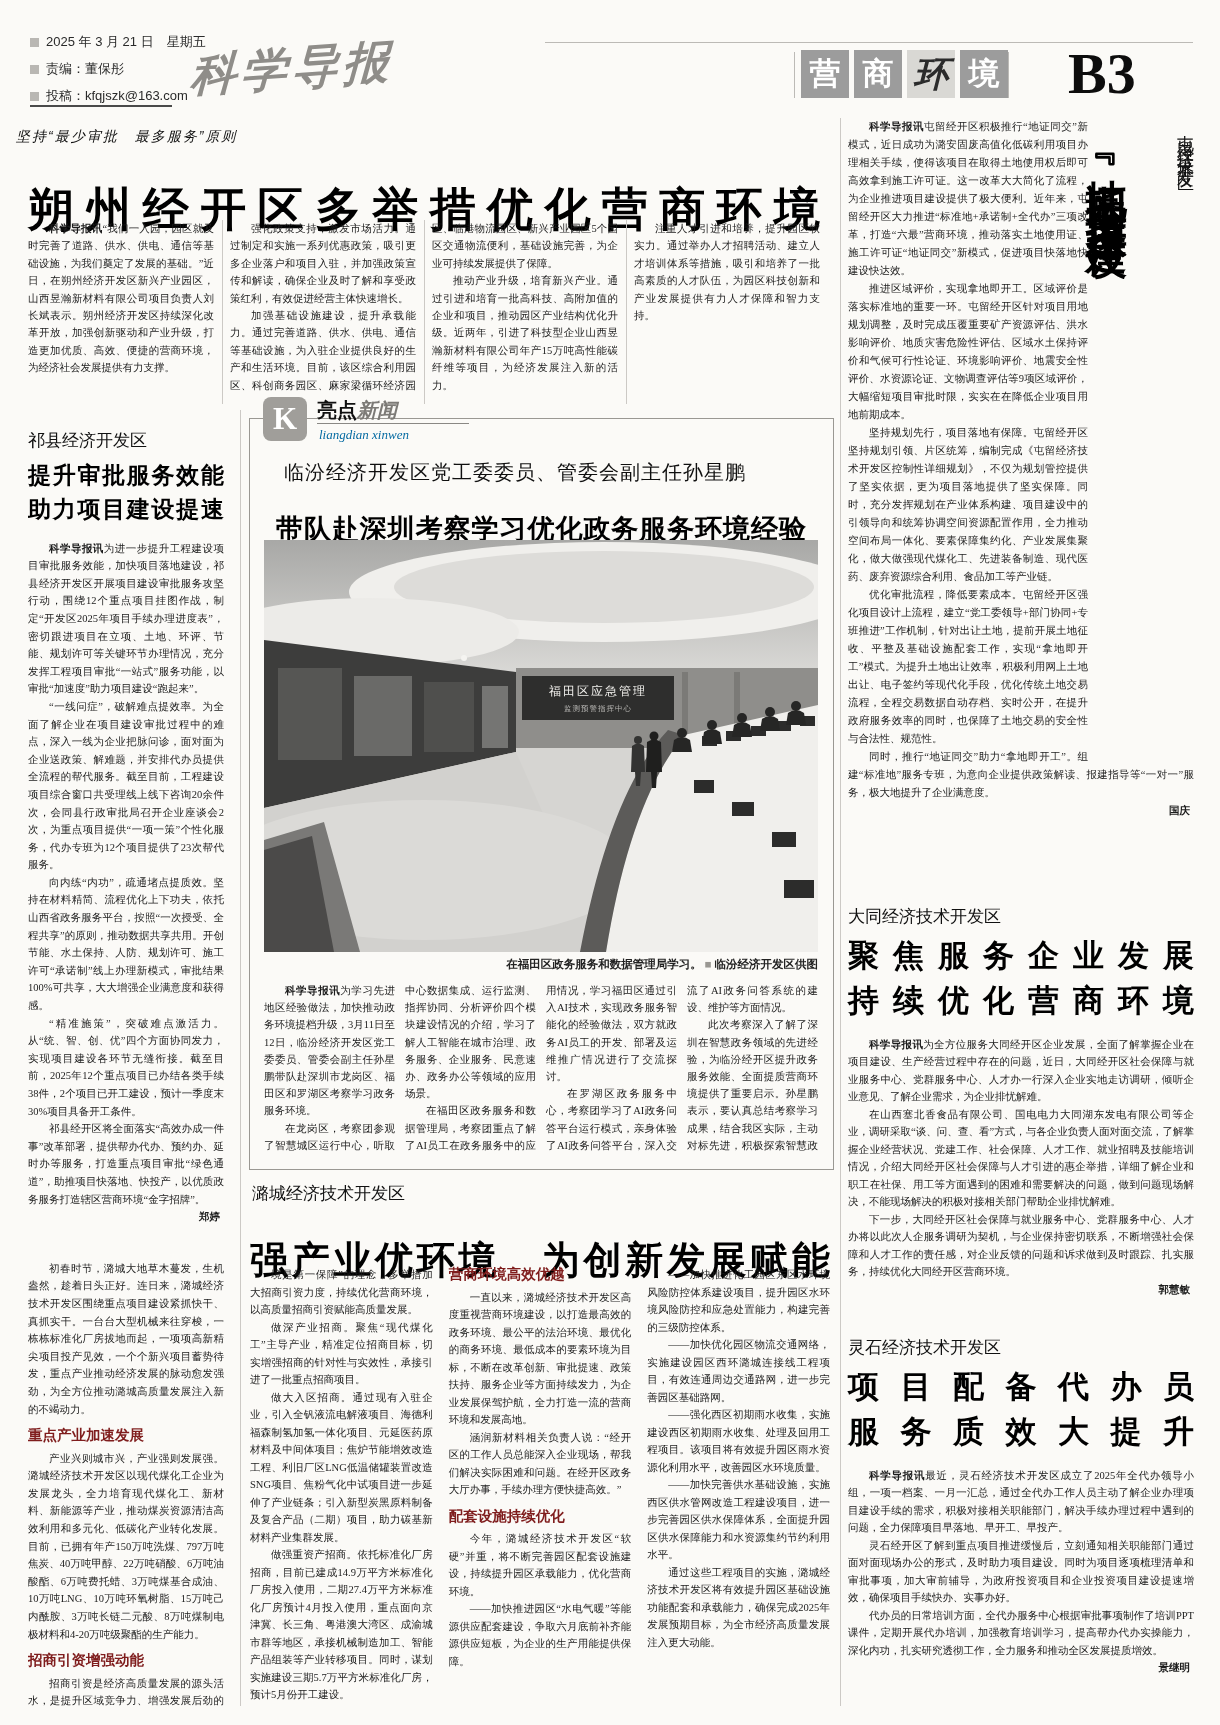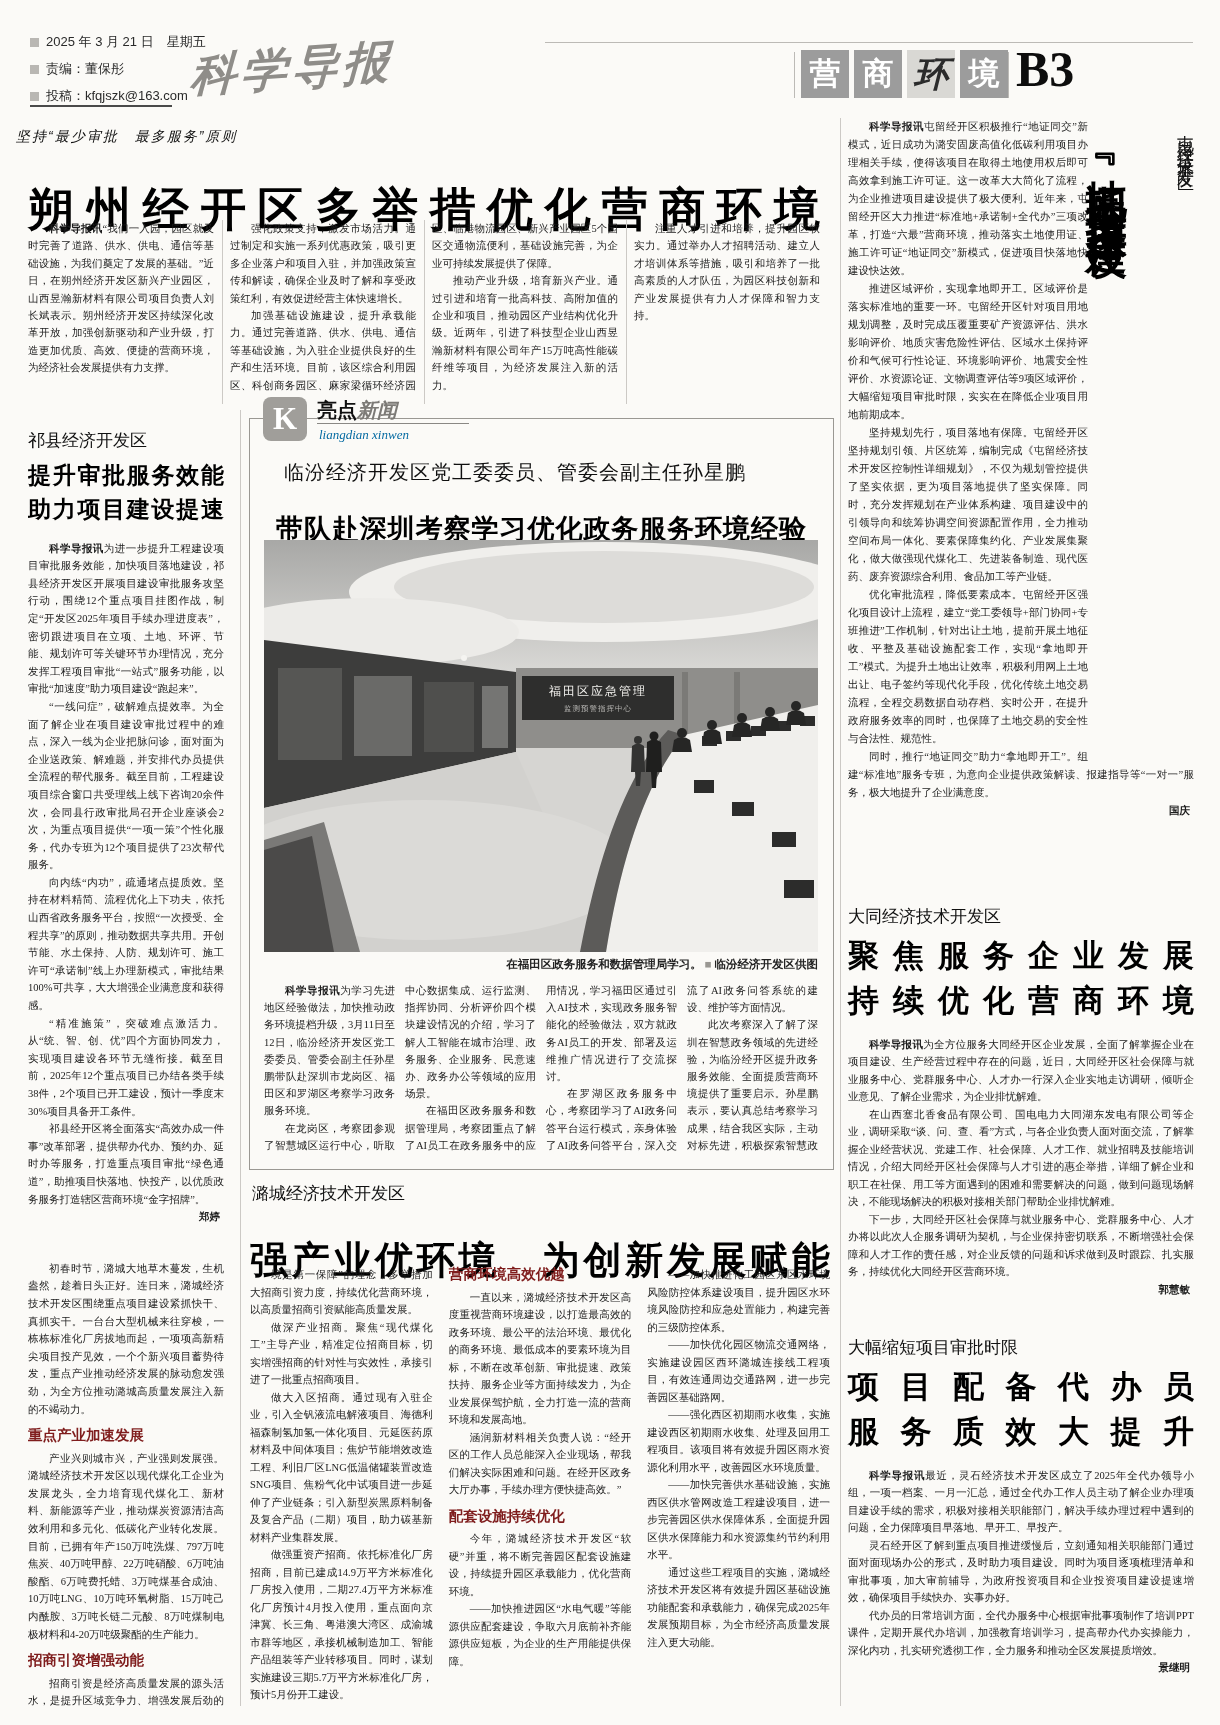--- a/index.html
+++ b/index.html
@@ -15,22 +15,22 @@
   .masthead { position:absolute; left:190px; top:38px; font-size:46px; font-weight:bold; font-style:italic;
               color:#8f8d89; letter-spacing:5px; transform:rotate(-4deg) skewX(-6deg); white-space:nowrap; }
   .topline { position:absolute; left:545px; top:42px; width:648px; height:1px; background:#bcbab6; }
   .badge { position:absolute; left:801px; top:50px; display:flex; gap:5px; }
   .bx { width:48px; height:48px; background:#9c9c9c; color:#fff;
         font-family:"Liberation Sans","DejaVu Sans",sans-serif; font-weight:bold; font-size:31px;
         display:flex; align-items:center; justify-content:center; }
   .bx.cal { background:#d9d8d4; color:#2b2b2b; font-family:"Liberation Serif",serif;
             font-style:italic; font-weight:900; font-size:35px; }
   .tick { position:absolute; width:1px; height:46px; background:#bcbab6; top:52px; }
-  .pageno { position:absolute; left:1016px; top:40px; font-family:"Liberation Serif",serif;
-            font-weight:bold; font-size:50px; color:#0d0d0d; }
+  .pageno { position:absolute; left:1068px; top:40px; font-family:"Liberation Serif",serif;
+            font-weight:bold; font-size:58px; color:#0d0d0d; }
 
   
   .para { margin:0; text-indent:2em; }
   .lead { font-weight:bold; }
   .byline { margin:0; text-align:right; font-weight:bold; padding-right:4px; }
   .seclabel { font-family:"Liberation Sans","DejaVu Sans",sans-serif; font-weight:500; font-size:17px;
               color:#111; margin:0; }
   .subhead { font-family:"Liberation Sans","DejaVu Sans",sans-serif; font-weight:bold; font-size:14.5px;
              margin:9px 0 5px; text-indent:0; break-inside:avoid; color:#7f1d1d; }
   .vr { position:absolute; width:1px; background:#ccc9c5; }
@@ -283,21 +283,21 @@
       </h2>
       <div class="rc-body dt-body">
         <p class="para"><b class="lead">科学导报讯</b><span>为全方位服务大同经开区企业发展，全面了解掌握企业在项目建设、生产经营过程中存在的问题，近日，大同经开区社会保障与就业服务中心、党群服务中心、人才办一行深入企业实地走访调研，倾听企业意见、了解企业需求，为企业排忧解难。</span></p>
         <p class="para">在山西塞北香食品有限公司、国电电力大同湖东发电有限公司等企业，调研采取“谈、问、查、看”方式，与各企业负责人面对面交流，了解掌握企业经营状况、党建工作、社会保障、人才工作、就业招聘及技能培训情况，介绍大同经开区社会保障与人才引进的惠企举措，详细了解企业和职工在社保、用工等方面遇到的困难和需要解决的问题，做到问题现场解决，不能现场解决的积极对接相关部门帮助企业排忧解难。</p>
         <p class="para">下一步，大同经开区社会保障与就业服务中心、党群服务中心、人才办将以此次人企服务调研为契机，与企业保持密切联系，不断增强社会保障和人才工作的责任感，对企业反馈的问题和诉求做到及时跟踪、扎实服务，持续优化大同经开区营商环境。</p>
         <p class="byline">郭慧敏</p>
       </div>
     </div>
 
     <div class="lingshi">
-      <h3 class="seclabel">大幅缩短项目审批时限</h3>
+      <h3 class="seclabel">灵石经济技术开发区</h3>
       <h2 class="two-line-head rc-head">
         <span style="display:block">项目配备代办员</span>
         <span style="display:block">服务质效大提升</span>
       </h2>
       <div class="rc-body ls-body">
         <p class="para"><b class="lead">科学导报讯</b><span>最近，灵石经济技术开发区成立了2025年全代办领导小组，一项一档案、一月一汇总，通过全代办工作人员主动了解企业办理项目建设手续的需求，积极对接相关职能部门，解决手续办理过程中遇到的问题，全力保障项目早落地、早开工、早投产。</span></p>
         <p class="para">灵石经开区了解到重点项目推进缓慢后，立刻通知相关职能部门通过面对面现场办公的形式，及时助力项目建设。同时为项目逐项梳理清单和审批事项，加大审前辅导，为政府投资项目和企业投资项目建设提速增效，确保项目手续快办、实事办好。</p>
         <p class="para">代办员的日常培训方面，全代办服务中心根据审批事项制作了培训PPT课件，定期开展代办培训，加强教育培训学习，提高帮办代办实操能力，深化内功，扎实研究透彻工作，全力服务和推动全区发展提质增效。</p>
         <p class="byline">景继明</p>
       </div>

